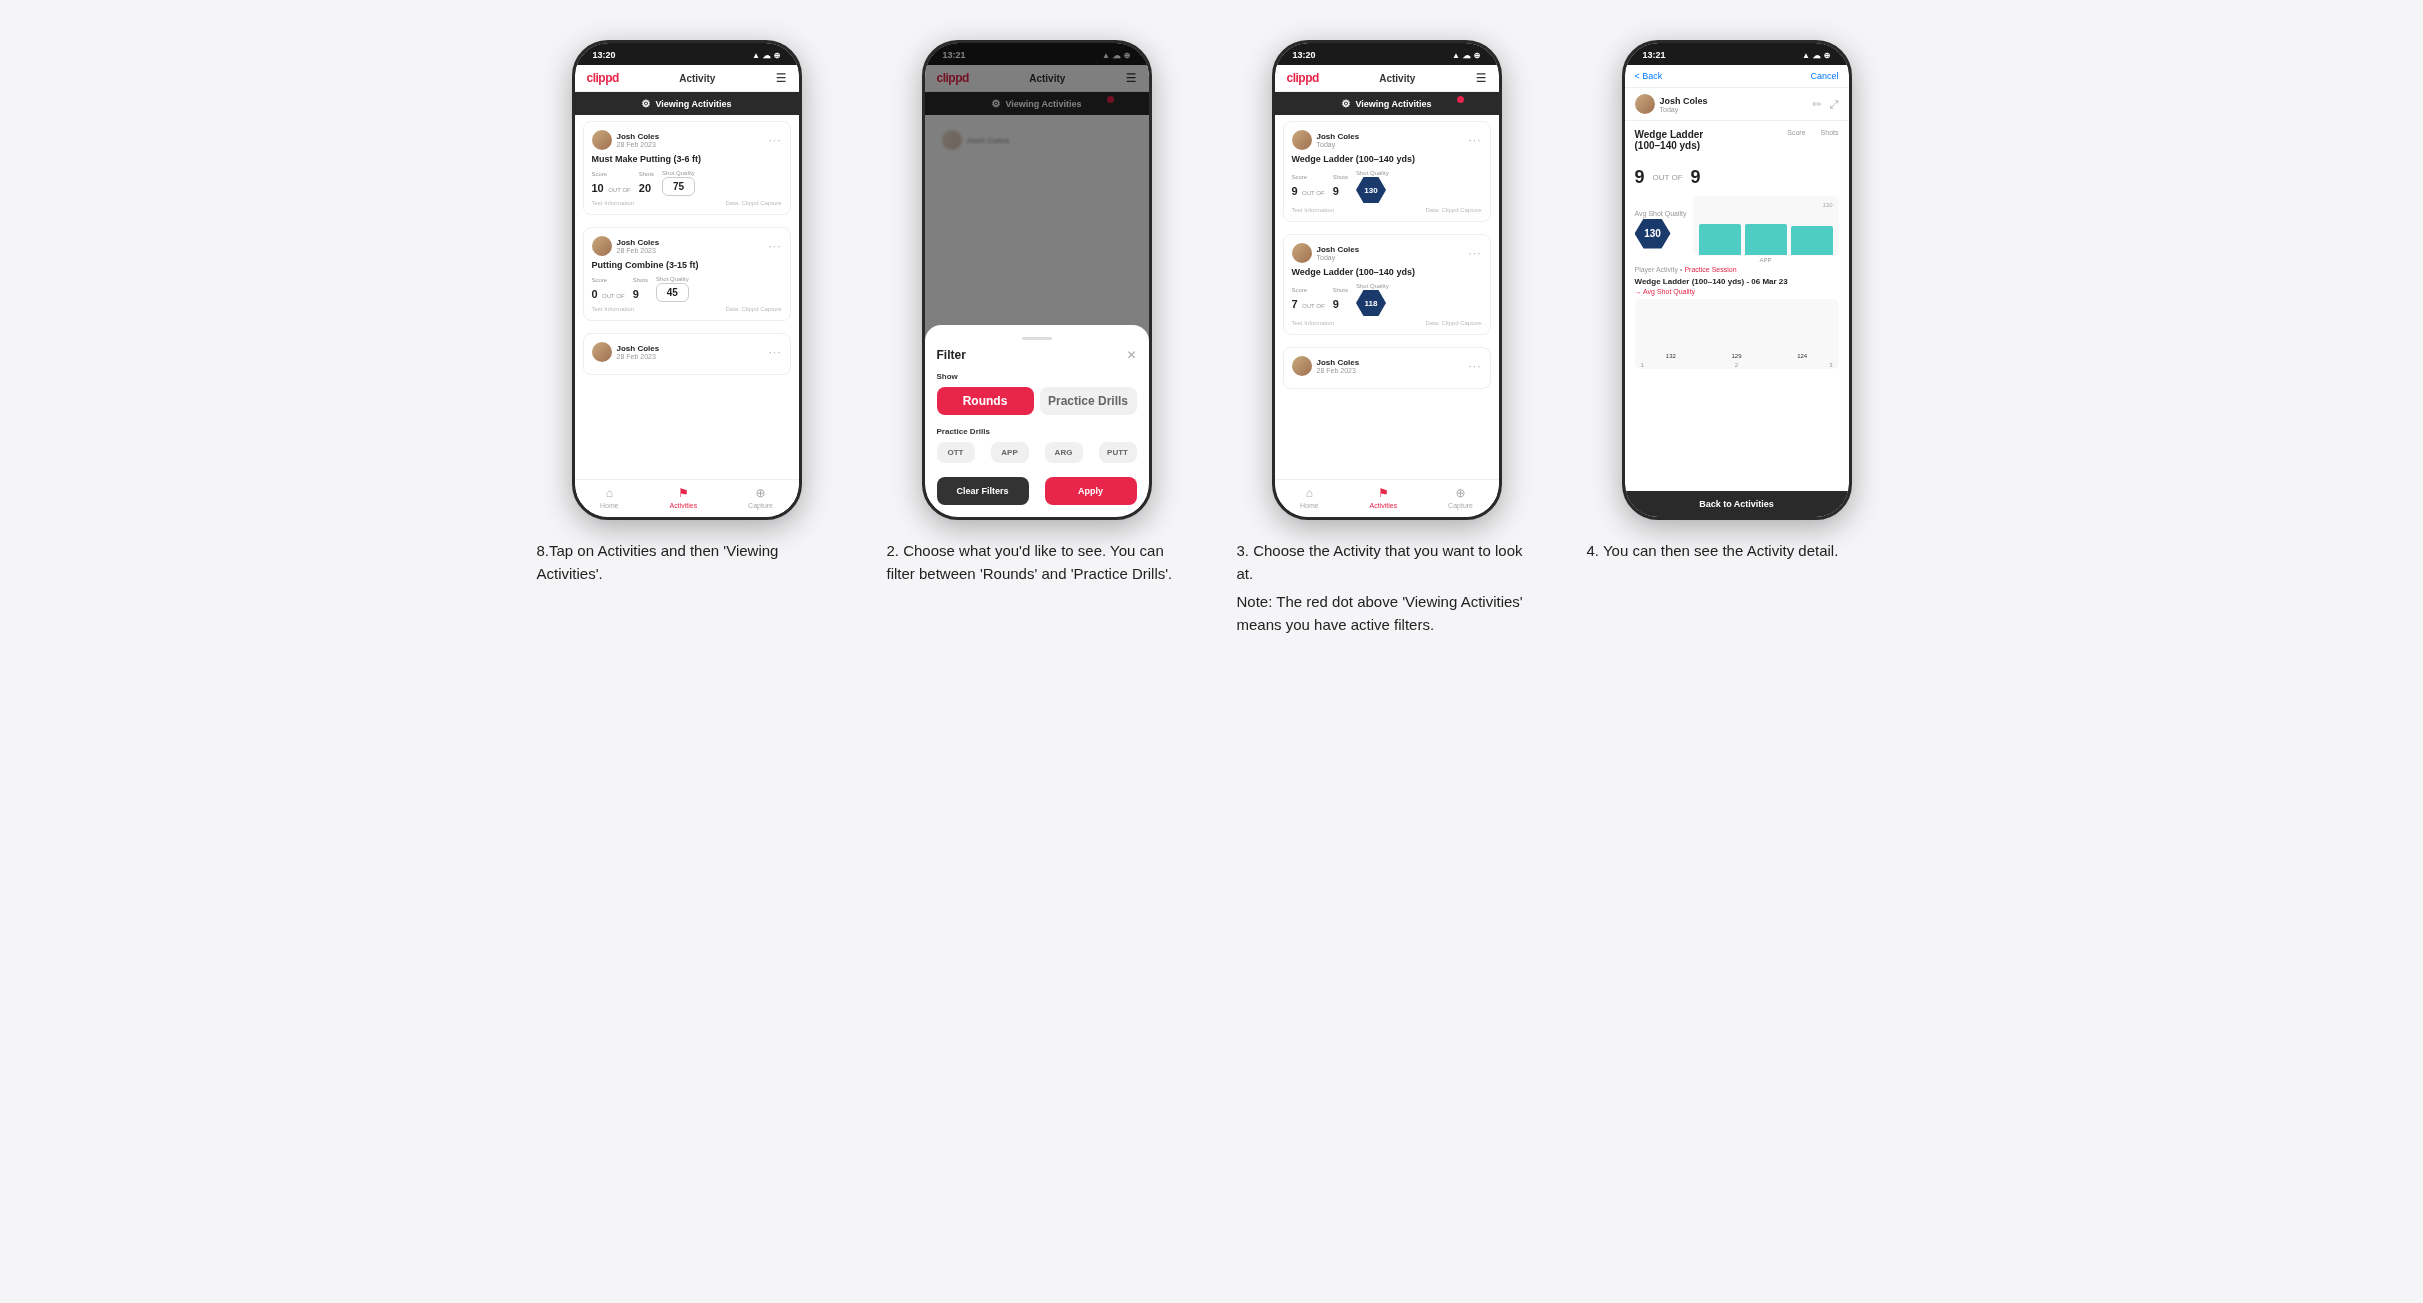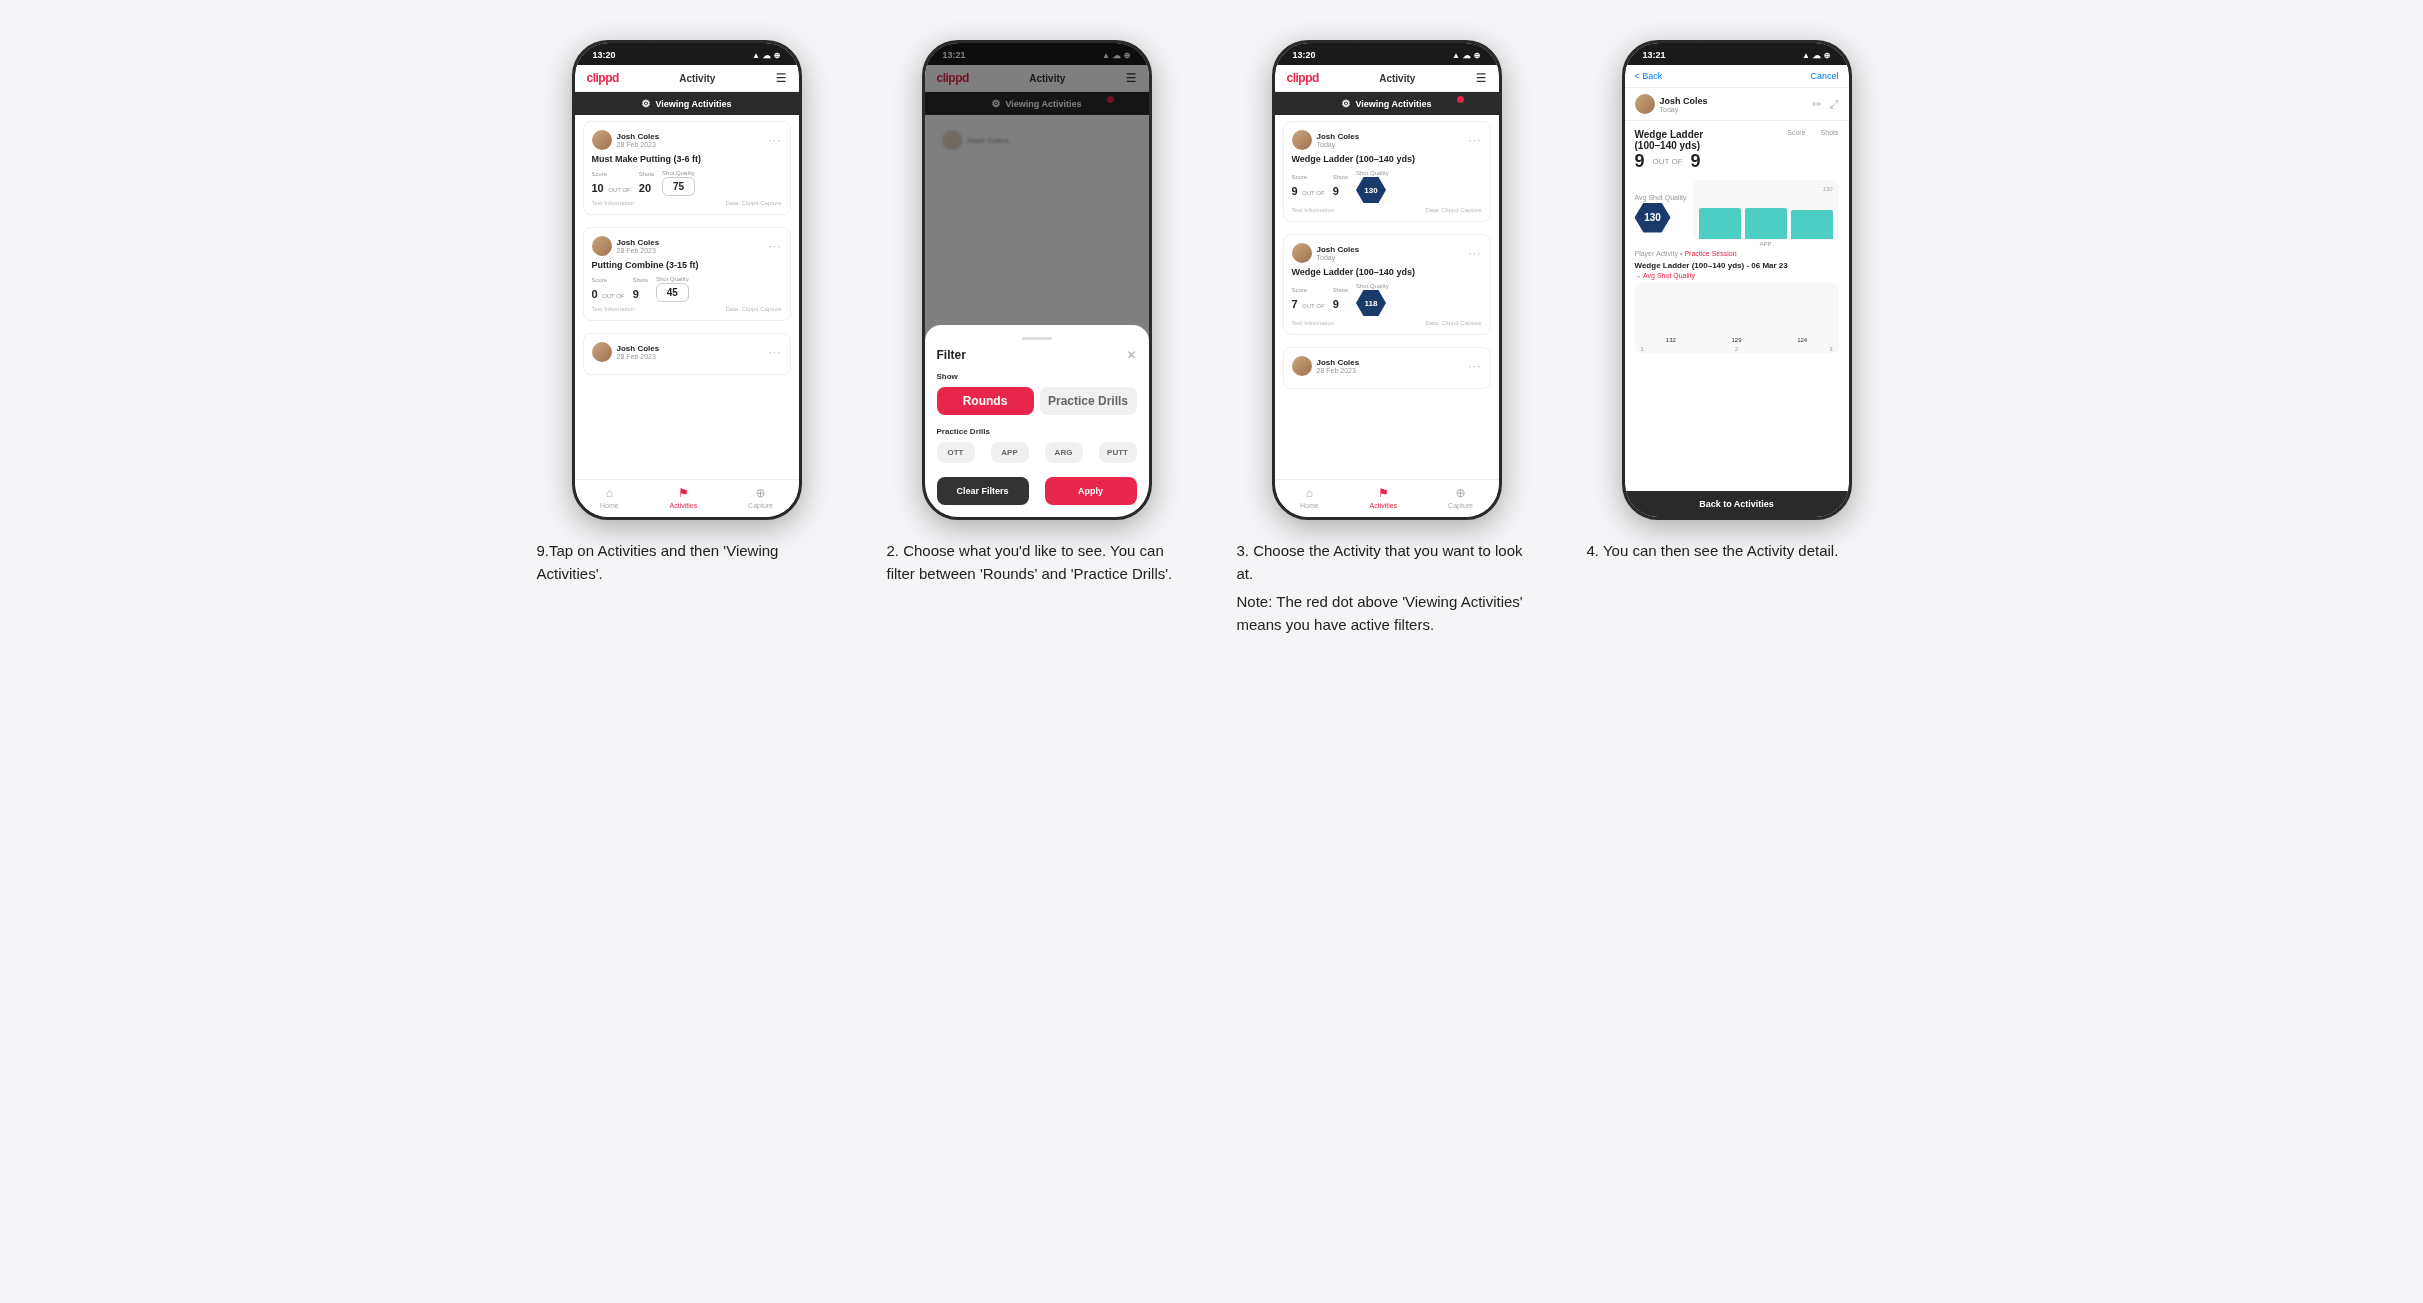--- a/index.html
+++ b/index.html
@@ -297,21 +297,21 @@
       justify-content: space-between;
       align-items: center;
       padding: 6px 10px;
       border-bottom: 1px solid #eee;
     }
     .detail-user-info { display: flex; align-items: center; gap: 5px; }
     .detail-user-name { font-size: 9px; font-weight: 700; color: #222; }
     .detail-user-date { font-size: 7px; color: #999; }
     .detail-icons { display: flex; gap: 8px; font-size: 11px; color: #aaa; }
     .detail-content { padding: 8px 10px; flex: 1; overflow: hidden; }
-    .detail-title-row { display: flex; justify-content: space-between; margin-bottom: 0; }
+    .detail-title-row { display: flex; justify-content: space-between; margin-bottom: 16px; }
     .detail-title { font-size: 10px; font-weight: 700; color: #222; max-width: 100px; }
     .detail-stat-labels { display: flex; gap: 15px; }
     .detail-stat-label { font-size: 7px; color: #999; }
     .detail-main-stats { display: flex; align-items: center; gap: 8px; margin-bottom: 8px; }
     .big-stat { font-size: 18px; font-weight: 800; color: #222; }
     .big-outof { font-size: 8px; color: #999; }
     .detail-hex {
       width: 36px; height: 30px;
       background: #1a3a6c;
       clip-path: polygon(25% 0%, 75% 0%, 100% 50%, 75% 100%, 25% 100%, 0% 50%);
@@ -493,21 +493,21 @@
       <span>Activities</span>
     </div>
     <div class="nav-item ">
       <span class="nav-icon">⊕</span>
       <span>Capture</span>
     </div>
   </div>
       </div>
     </div>
       <div class="step-desc">
-        <p style="margin-bottom:6px;">9.Tap on Activities and then 'Viewing Activities'.</p>
+        <p style="margin-bottom:6px;">8.Tap on Activities and then 'Viewing Activities'.</p>
       </div>
     </div>
     <div class="step">
     <div class="phone">
       <div class="phone-inner" style="position:relative;">
         <div class="status-bar">
     <span class="time">13:21</span>
     <div class="notch"></div>
     <div class="status-icons">
       <span>▲</span>

